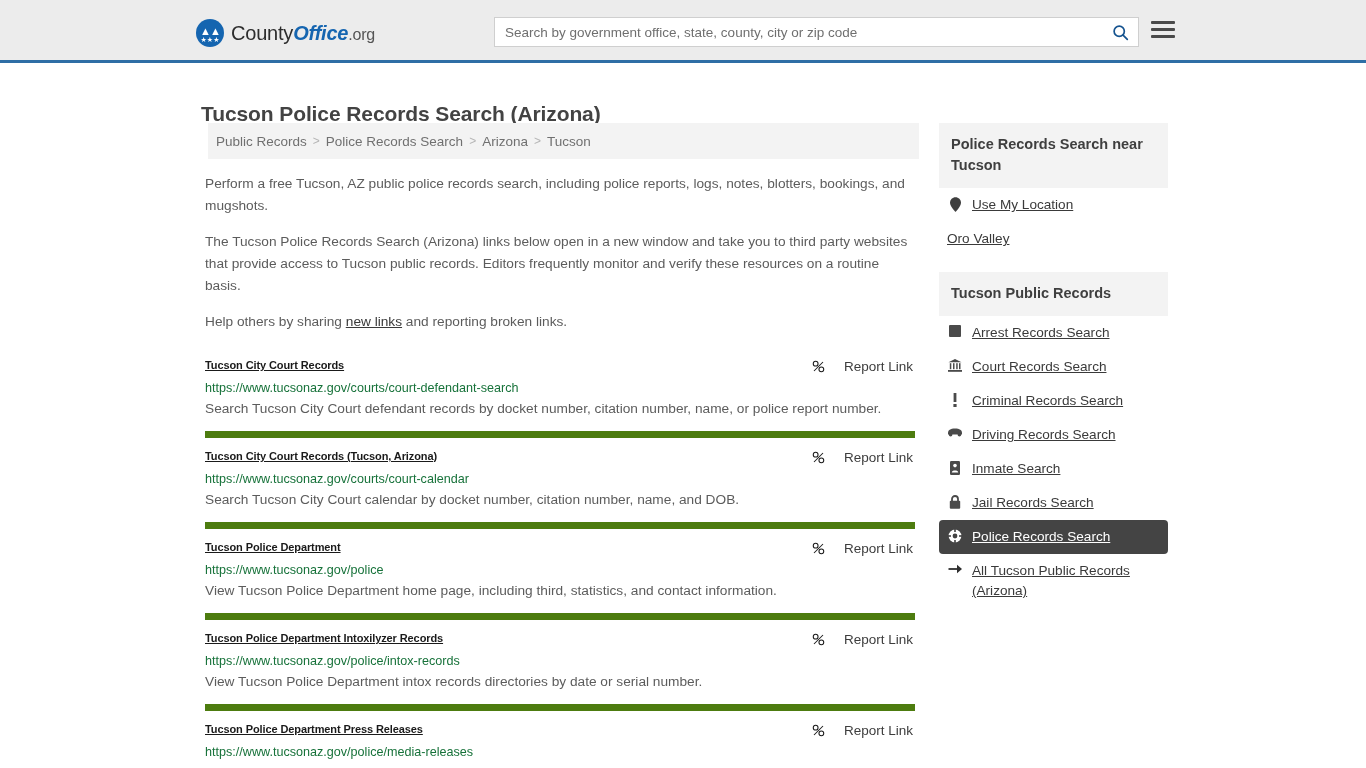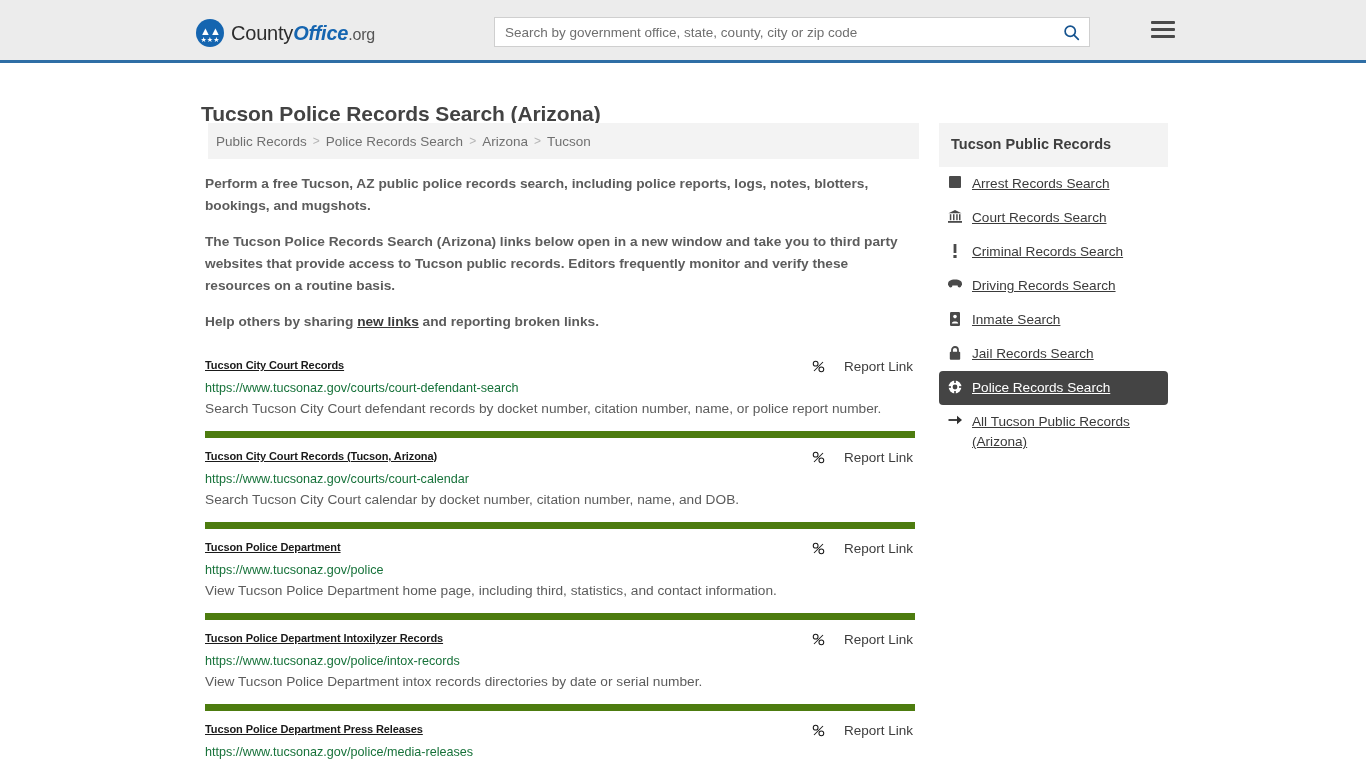--- a/index.html
+++ b/index.html
@@ -61,21 +61,21 @@
     letter-spacing: -0.2px;
   }
   .logo-text .b { color: #1565b0; font-weight: bold; font-style: italic; }
   .logo-text .c { font-weight: normal; }
   .logo-text .org { font-size: 16px; color: #555; }
 
   .search-wrap {
     position: absolute;
     left: 494px;
     top: 17px;
-    width: 596px;
+    width: 645px;
     height: 30px;
     background: #ffffff;
     border: 1px solid #cfcfcf;
     display: flex;
     align-items: center;
   }
   .search-input {
     flex: 1;
     border: none;
     outline: none;
@@ -145,21 +145,20 @@
     white-space: nowrap;
   }
   .breadcrumb .sep {
     color: #b5b5b5;
     margin: 0 6px;
     font-size: 12px;
   }
 
   .intro {
     padding: 0 4px;
-    font-weight: bold;
   }
   .intro p {
     font-size: 13.7px;
     line-height: 22px;
     color: #5c5c5c;
     margin: 14px 0 0 0;
   }
   .intro p:first-child { margin-top: 14px; }
   .intro a {
     color: #3a3a3a;
@@ -392,20 +391,36 @@
           </div>
         </div>
         <div class="result-url">https://www.tucsonaz.gov/police/media-releases</div>
       </div>
 
     </div>
   </div>
 
   <div class="sidebar">
 
+    <div class="side-box">
+      <div class="side-header">Police Records Search near Tucson</div>
+      <ul class="side-list">
+        <li class="side-item nearby">
+          <span class="side-icon">
+            <svg width="11" height="15" viewBox="0 0 12 16">
+              <path d="M6 0 C2.7 0 0 2.7 0 6 c0 4.2 6 10 6 10 s6 -5.8 6 -10 C12 2.7 9.3 0 6 0 z" fill="#3f3f3f"></path>
+            </svg>
+          </span>
+          <span class="side-label">Use My Location</span>
+        </li>
+        <li class="side-item plain-item">
+          <span class="side-label">Oro Valley</span>
+        </li>
+      </ul>
+    </div>
 
     <div class="side-box">
       <div class="side-header">Tucson Public Records</div>
       <ul class="side-list">
 
         <li class="side-item">
           <span class="side-icon">
             <svg width="12" height="12" viewBox="0 0 12 12">
               <rect x="0" y="0" width="12" height="12" rx="1" fill="#4a4a4a"></rect>
             </svg>

